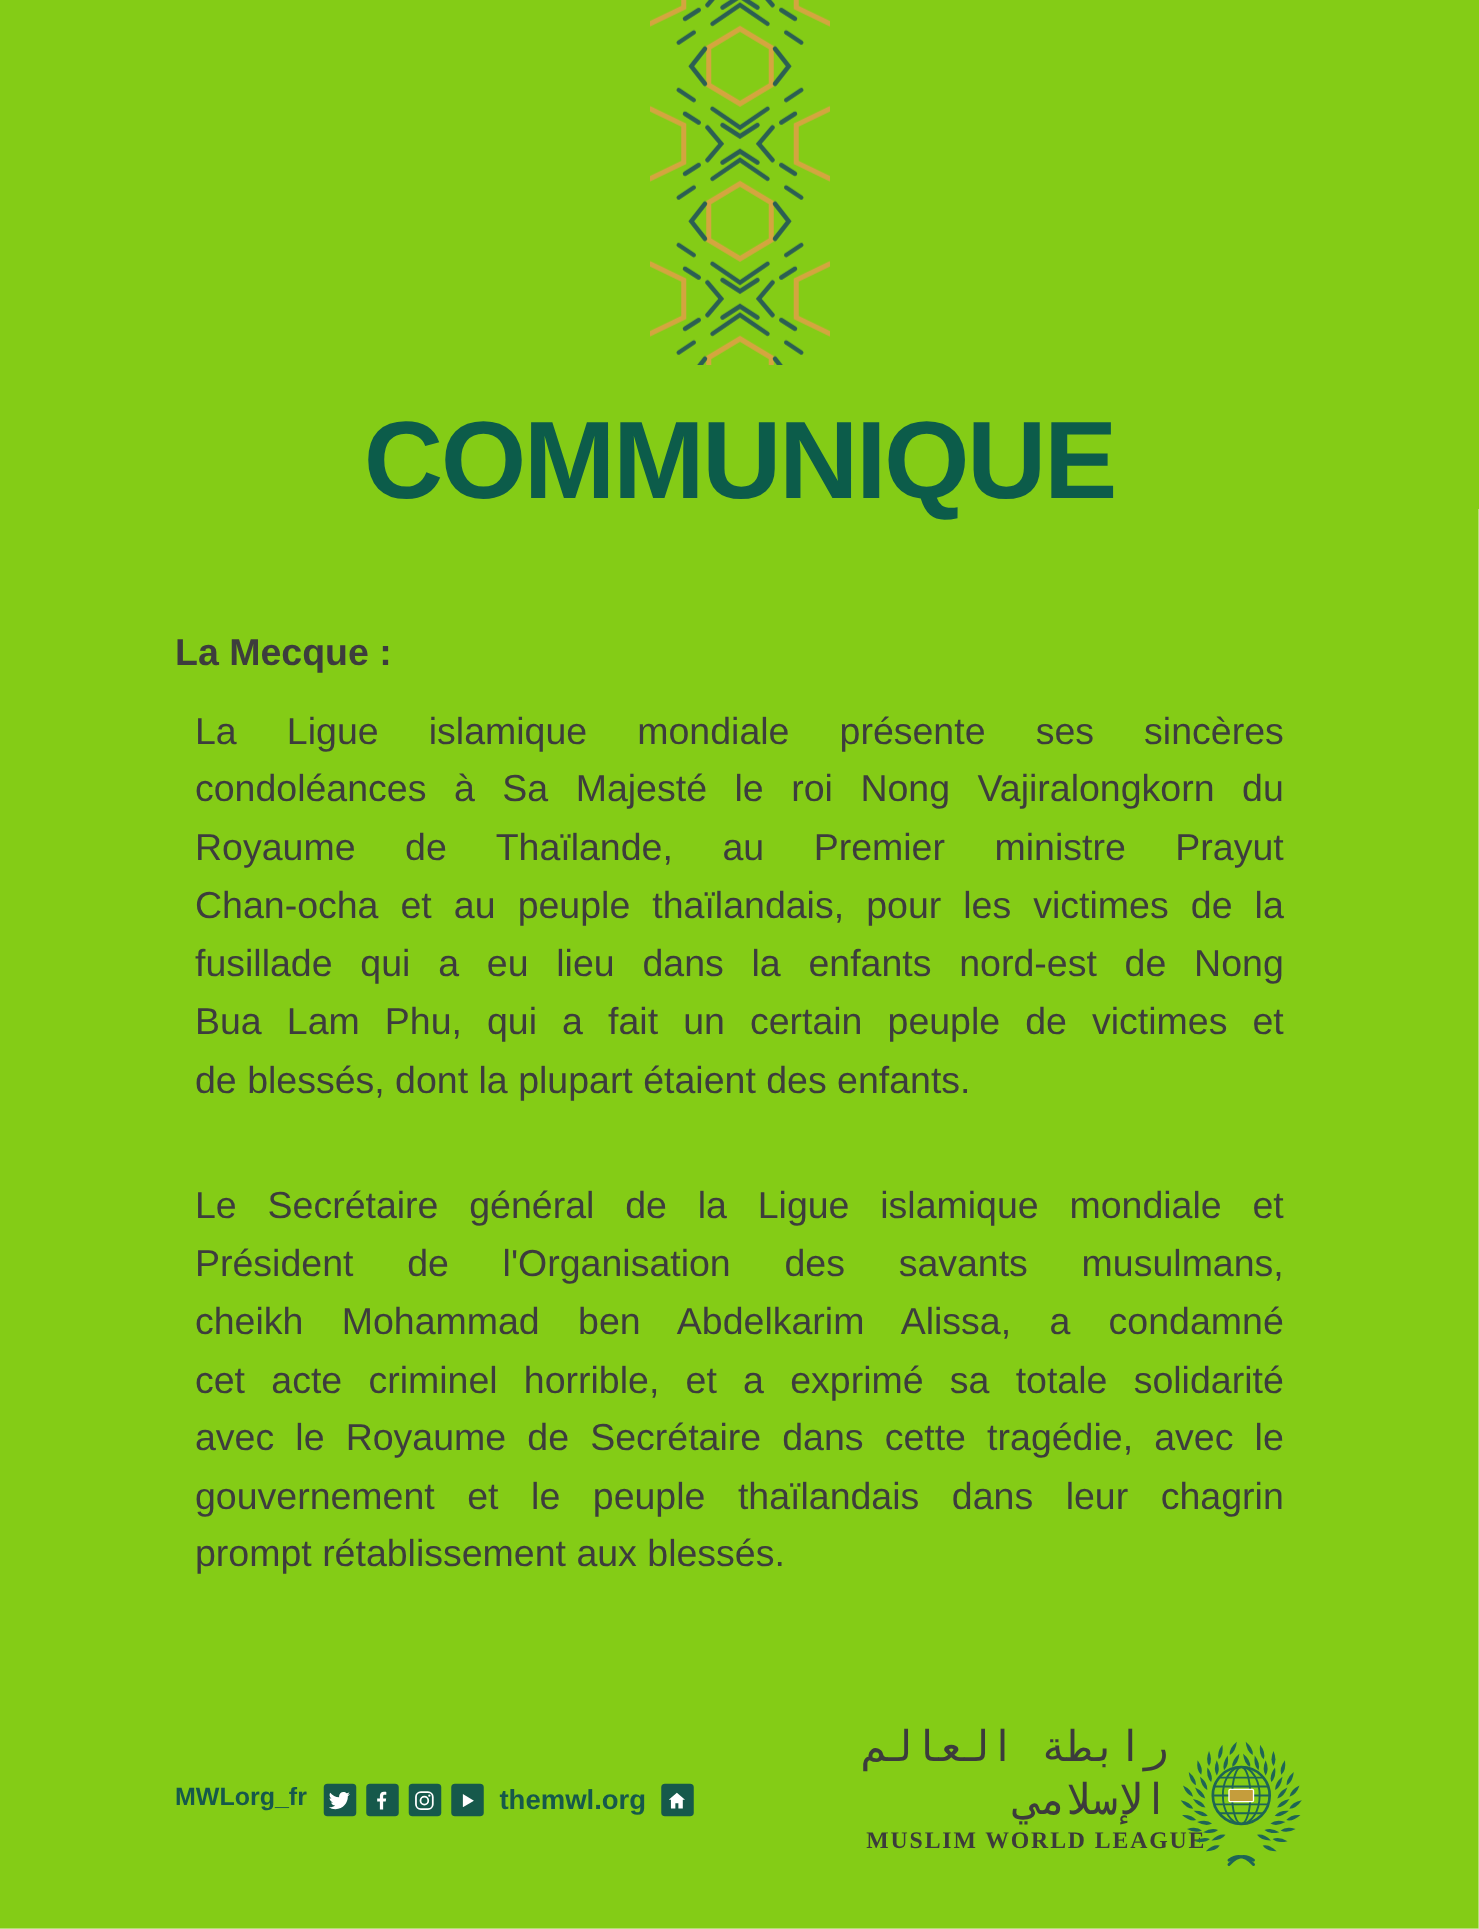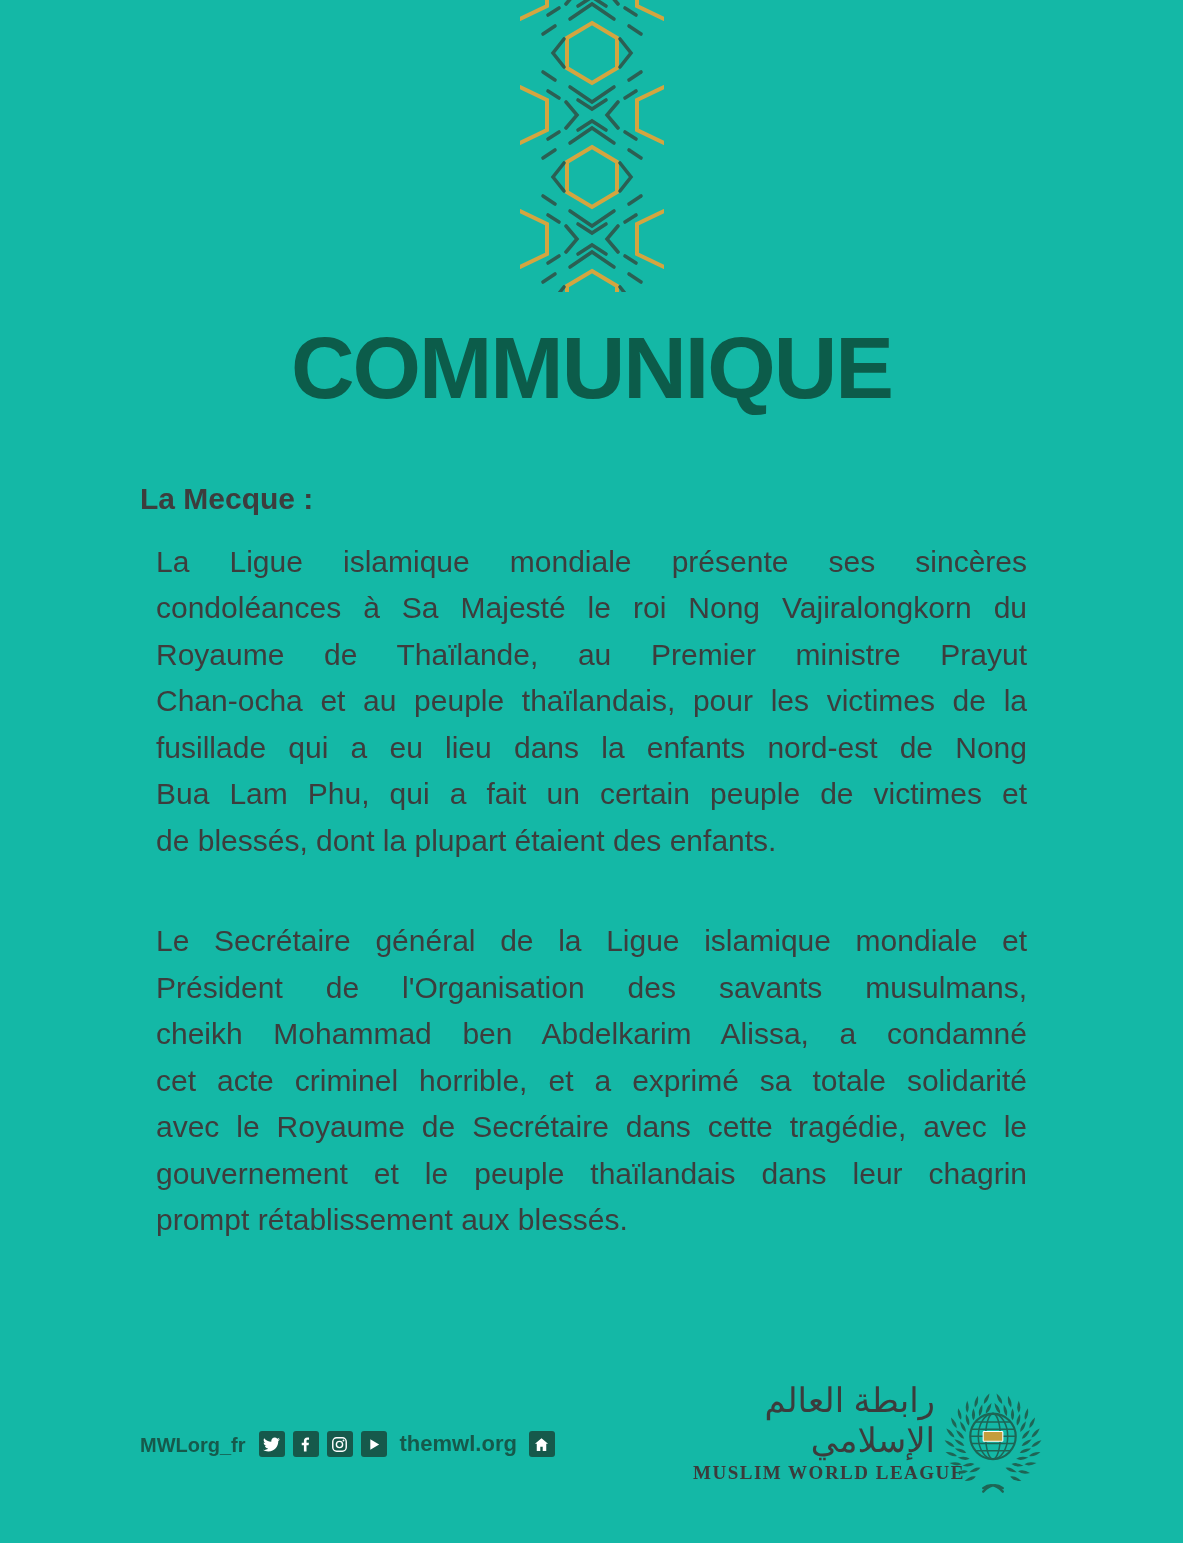--- a/index.html
+++ b/index.html
@@ -1,48 +1,48 @@
 <!DOCTYPE html>
 <html><head>
 <meta charset="utf-8">
 <style>
   html,body{margin:0;padding:0;background:#fff;}
-  .page{position:relative;width:1183px;height:1543px;background:#14b8a6;overflow:hidden;
+  .page{position:relative;width:1183px;height:1543px;background:#84cc16;overflow:hidden;
         font-family:"Liberation Sans",sans-serif;}
 
   
   .pattern{position:absolute;left:520px;top:0;}
 
   
   .title{position:absolute;left:0;top:324px;width:100%;margin:0;text-align:center;
          font-family:"Liberation Sans",sans-serif;font-weight:bold;
          font-size:88px;line-height:88px;letter-spacing:-2px;color:#0C5C4A;}
 
   
-  .bodyblock{position:absolute;left:140px;top:476px;width:903px;
+  .bodyblock{position:absolute;left:140px;top:500px;width:903px;
              font-size:30px;line-height:46.5px;color:#3D3D3D;}
   .heading{font-weight:bold;}
   .para{margin:16px;}
   .para + .para{margin-top:54px;}
   .tline{text-align:justify;text-align-last:justify;}
   .tline.tlast{text-align-last:left;}
 
   
   .footer-left{position:absolute;left:140px;top:1427px;height:30px;
-               display:flex;align-items:flex-end;}
+               display:flex;align-items:flex-start;}
   .handle{font-weight:bold;font-size:20px;color:#16594B;margin-right:13px;}
   .sq{width:26px;height:26px;border-radius:3px;background:#16594B;
       display:flex;align-items:center;justify-content:center;margin-right:8px;}
   .sq svg{display:block;}
   .site{font-weight:bold;font-size:22px;color:#16594B;margin:0 12px 0 5px;}
 
   
   .logo-arabic{position:absolute;left:650px;top:1384px;width:285px;height:72px;
                display:flex;align-items:center;justify-content:center;
-               font-family:Liberation Sans, sans-serif;font-size:34px;color:#3C3C3C;
+               font-family:Liberation Mono, monospace;font-size:34px;color:#3C3C3C;
                direction:rtl;}
   .logo-english{position:absolute;left:684px;top:1462px;width:290px;text-align:center;
                 font-family:"Liberation Serif",serif;font-weight:bold;font-size:19px;
                 letter-spacing:1.5px;color:#3B3B3B;white-space:nowrap;}
   .emblem{position:absolute;left:942px;top:1390px;}
 </style>
 </head>
 <body>
 
 <div class="page">

